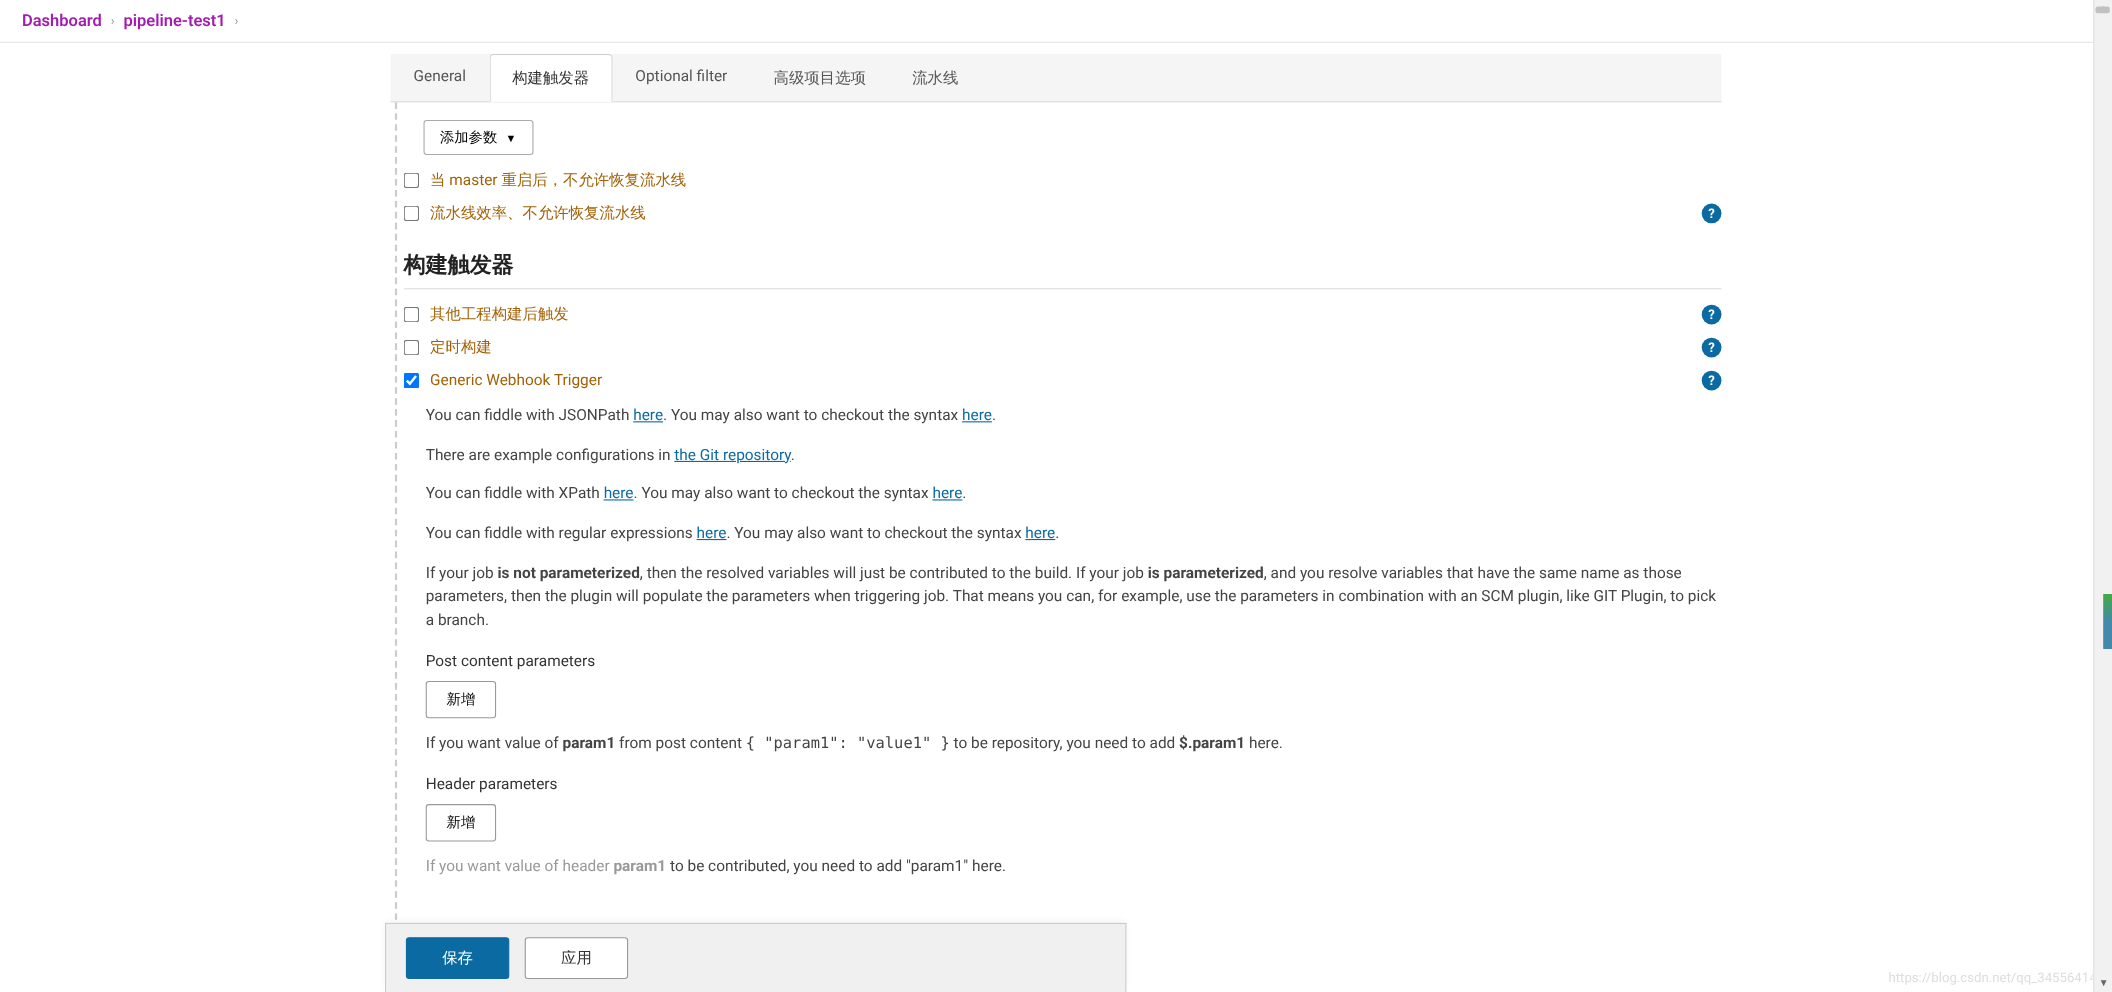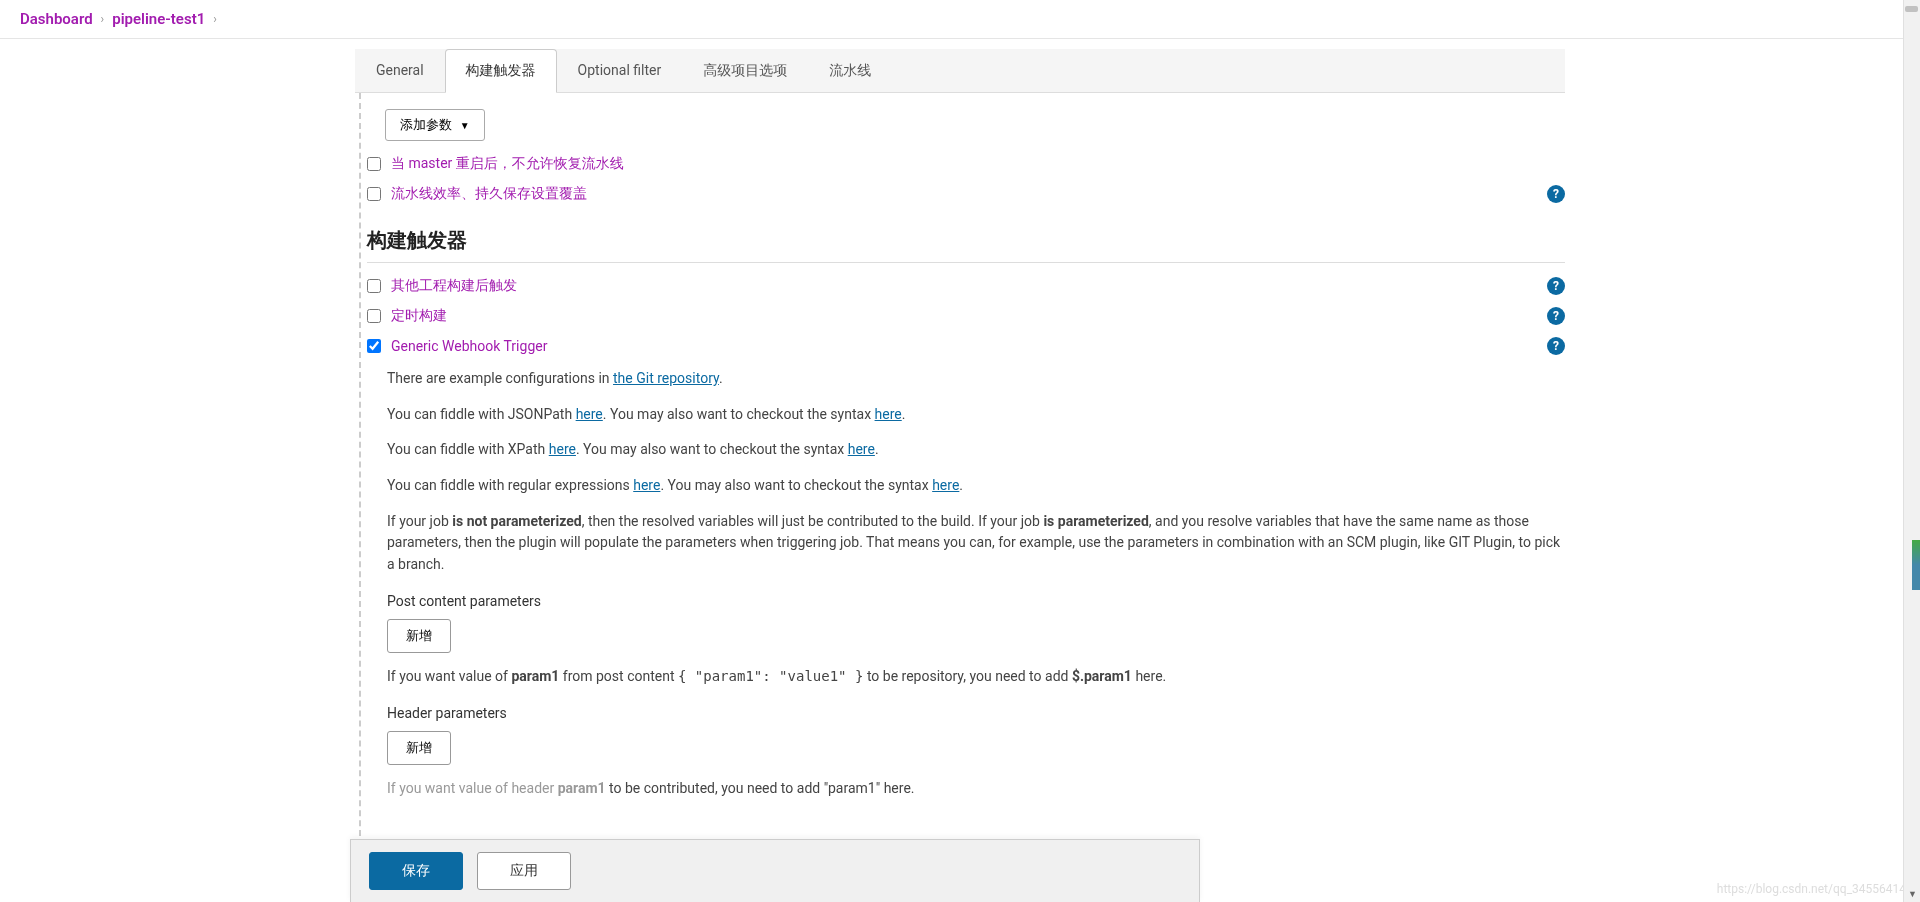--- a/index.html
+++ b/index.html
@@ -16,39 +16,39 @@
 .tab.active { background: #fff; color: #333; border: 1px solid #ccc; border-bottom: 1px solid #fff; margin-bottom: -1px; border-radius: 4px 4px 0 0; }
 
 .form-area { padding: 10px 0 0 0; position: relative; }
 .dashed-left { border-left: 2px dashed #ccc; margin-left: 4px; padding-left: 6px; }
 
 .btn-outline { display: inline-block; padding: 6px 14px; border: 1px solid #aaa; background: #fff; border-radius: 3px; font-size: 13px; cursor: pointer; }
 .btn-outline .caret { font-size: 10px; margin-left: 4px; }
 
 .check-row { display: flex; align-items: center; padding: 6px 0; gap: 10px; }
 .check-row input[type="checkbox"] { width: 14px; height: 14px; cursor: pointer; }
-.check-row label { font-size: 14px; color: #a21caf; }
+.check-row label { font-size: 14px; color: #a16207; }
 .check-row-right { margin-left: auto; }
 
 .help-icon { width: 18px; height: 18px; border-radius: 50%; background: #0b6aa2; color: #fff; display: inline-flex; align-items: center; justify-content: center; font-size: 12px; font-weight: bold; cursor: pointer; }
 
 h2.section-title { font-size: 20px; font-weight: 700; padding: 18px 0 8px 0; border-bottom: 1px solid #ddd; margin-bottom: 8px; color: #222; }
 
 .highlight-red { border: 3px solid #d93025; border-radius: 4px; padding: 6px 10px; display: inline-block; }
 
 .indent-block { padding-left: 20px; }
 .para { padding: 7px 0; color: #444; line-height: 1.55; font-size: 14px; }
 .para a { color: #0b6aa2; text-decoration: underline; }
 .bold { font-weight: 700; }
 .mono { font-family: Consolas, Monaco, monospace; }
 
 .sub-heading { font-weight: 400; padding: 10px 0 4px 0; font-size: 14px; }
 .btn-small { padding: 7px 18px; border: 1px solid #999; background: #fff; border-radius: 3px; font-size: 13px; cursor: pointer; margin: 6px 0; }
 
-.footer-bar { position: fixed; bottom: 0; left: 350px; width: 850px; background: #f0f0f0; border: 1px solid #ccc; border-bottom: none; padding: 12px 18px; display: flex; gap: 14px; box-shadow: 0 -2px 6px rgba(0,0,0,0.05); }
+.footer-bar { position: fixed; bottom: 0; left: 350px; width: 674px; background: #f0f0f0; border: 1px solid #ccc; border-bottom: none; padding: 12px 18px; display: flex; gap: 14px; box-shadow: 0 -2px 6px rgba(0,0,0,0.05); }
 .btn-primary { padding: 9px 32px; background: #0b6aa2; color: #fff; border: 1px solid #0b6aa2; border-radius: 3px; font-size: 14px; cursor: pointer; font-weight: 500; }
 .btn-secondary { padding: 9px 32px; background: #fff; color: #333; border: 1px solid #999; border-radius: 3px; font-size: 14px; cursor: pointer; }
 
 .watermark { position: fixed; bottom: 6px; right: 14px; color: #ddd; font-size: 12px; pointer-events: none; }
 
 .scrollbar-track { position: fixed; right: 0; top: 0; width: 17px; height: 100%; background: #f1f1f1; border-left: 1px solid #e0e0e0; }
 .scrollbar-thumb { position: absolute; right: 2px; width: 13px; top: 6px; height: 6px; background: #c1c1c1; border-radius: 2px; }
 .scrollbar-arrow-up { position: absolute; top: 0; width: 17px; height: 17px; display: flex; align-items: center; justify-content: center; color: #666; font-size: 9px; }
 .scrollbar-arrow-dn { position: absolute; bottom: 0; width: 17px; height: 17px; display: flex; align-items: center; justify-content: center; color: #666; font-size: 9px; }
 
@@ -85,21 +85,21 @@
       </button>
     </div>
 
     <div class="check-row">
       <input type="checkbox" style="">
       <label>当 master 重启后，不允许恢复流水线</label>
     </div>
 
     <div class="check-row">
       <input type="checkbox" style="">
-      <label>流水线效率、持久保存设置覆盖</label>
+      <label>流水线效率、不允许恢复流水线</label>
       <span class="check-row-right help-icon">?</span>
     </div>
 
     <h2 class="section-title">构建触发器</h2>
 
     <div class="check-row">
       <input type="checkbox" style="">
       <label>其他工程构建后触发</label>
       <span class="check-row-right help-icon">?</span>
     </div>
@@ -113,25 +113,25 @@
     <div class="check-row">
       <input type="checkbox" checked="" style="">
       <label>Generic Webhook Trigger</label>
       <span class="check-row-right help-icon">?</span>
     </div>
 
     <div class="indent-block">
 
 
       <div class="para">
-        <span>There are example configurations in </span><a href="#">the Git repository</a><span>.</span>
+        <span>You can fiddle with JSONPath </span><a href="#">here</a><span>. You may also want to checkout the syntax </span><a href="#">here</a><span>.</span>
       </div>
 
       <div class="para">
-        <span>You can fiddle with JSONPath </span><a href="#">here</a><span>. You may also want to checkout the syntax </span><a href="#">here</a><span>.</span>
+        <span>There are example configurations in </span><a href="#">the Git repository</a><span>.</span>
       </div>
 
       <div class="para">
         <span>You can fiddle with XPath </span><a href="#">here</a><span>. You may also want to checkout the syntax </span><a href="#">here</a><span>.</span>
       </div>
 
       <div class="para">
         <span>You can fiddle with regular expressions </span><a href="#">here</a><span>. You may also want to checkout the syntax </span><a href="#">here</a><span>.</span>
       </div>
 

